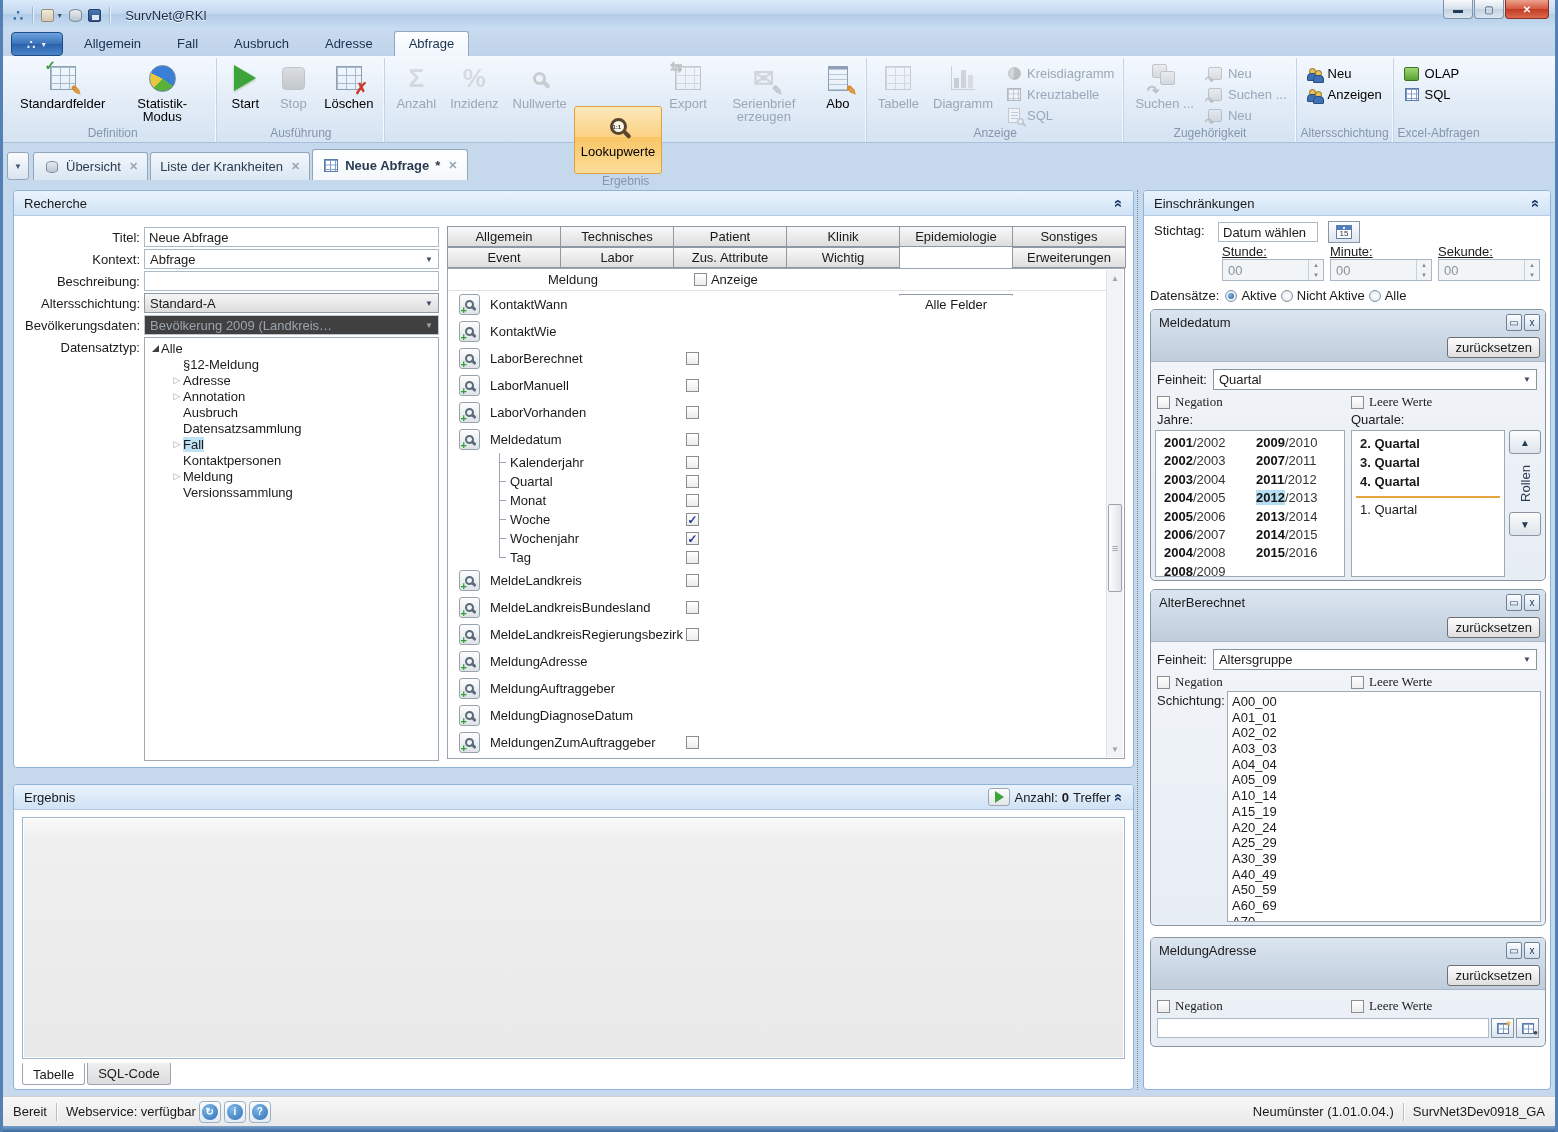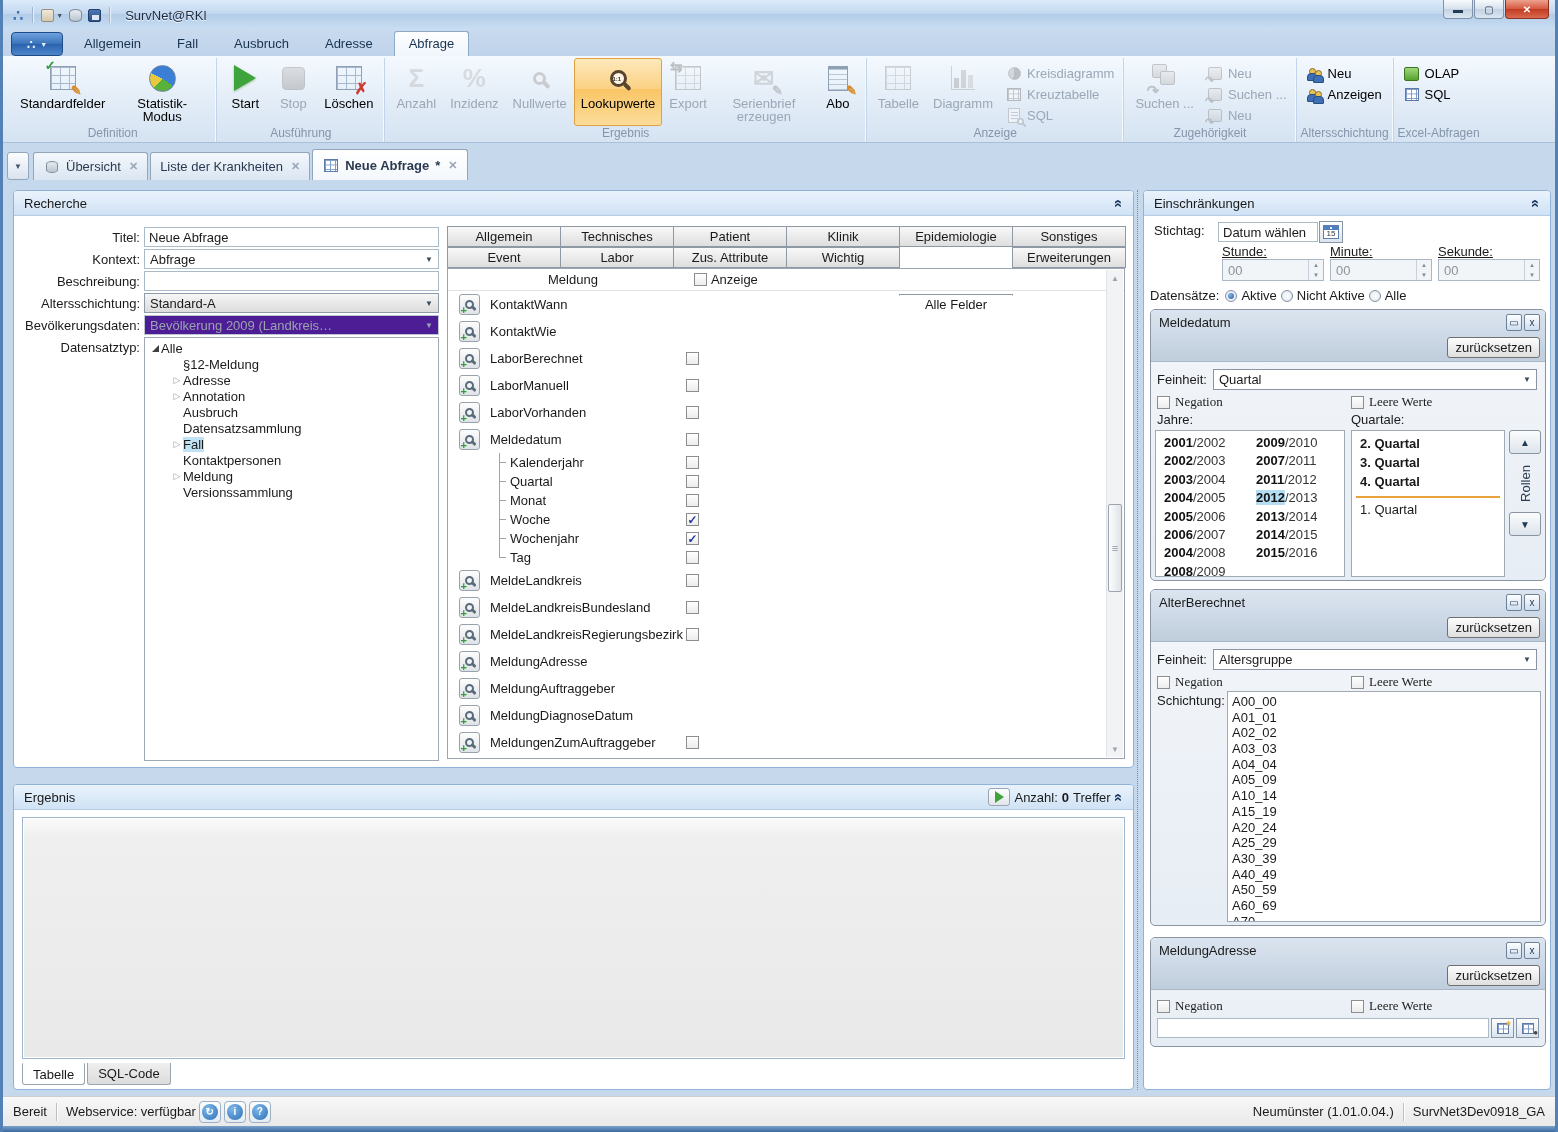--- a/index.html
+++ b/index.html
@@ -118,21 +118,21 @@
   .chev { display:inline-block; transform:rotate(90deg); color:#16325c; font-weight:bold; font-size:15px; line-height:1; }
   .phead .chev { margin-left:auto; }
 
   .recherche { left:10px; top:190px; width:1121px; height:578px; }
   .flabel { position:absolute; left:0; width:126px; text-align:right; line-height:21px; }
   .fctrl { position:absolute; left:130px; width:295px; height:20px; }
   .textbox { border:1px solid #a9bac9; background:#fff; width:100%; height:20px; font:13px "Liberation Sans",sans-serif; padding:0 4px; color:#1a1a1a; }
   .ddl { border:1px solid #a9bac9; background:#fff; height:20px; display:flex; align-items:center; padding:0 5px; }
   .ddl .arr { margin-left:auto; font-size:8px; color:#3c4a5c; }
   .ddl.btn { background:linear-gradient(#f6f6f6,#dcdcdc); border-color:#8f9ba8; }
-  .ddl.dis { background:#4c1d95; color:#9ba4ad; border-color:#bcc6d0; }
+  .ddl.dis { background:#404040; color:#9ba4ad; border-color:#bcc6d0; }
   .treebox { position:absolute; left:130px; top:146px; width:295px; bottom:6px; border:1px solid #a0aab4; background:#fff; padding-top:2px; overflow:hidden; }
   .titem { height:16px; display:flex; align-items:center; }
   .texp { width:12px; flex:none; display:flex; justify-content:center; }
   .exp-open { width:0; height:0; border-bottom:7px solid #404040; border-left:7px solid transparent; }
   .exp-closed { color:#9aa0a6; font-size:9px; }
   .tlabel.sel { background:#bfe3f5; }
 
   .fieldblock { position:absolute; left:433px; top:35px; right:8px; bottom:8px; }
   .ftabrow { display:flex; height:21px; }
   .ftab { flex:1; border:1px solid #8e99a5; background:linear-gradient(#f8f8f8,#dedede); text-align:center; line-height:19px; margin-right:-1px; position:relative; }
@@ -162,21 +162,21 @@
 
   .vsplit { position:absolute; left:1134px; top:190px; height:900px; border-left:1px dotted #7a8a9a; }
 
   
   .einsch { left:1140px; top:190px; width:408px; height:900px; }
   .row-abs { position:absolute; display:flex; align-items:center; }
   .ul { text-decoration:underline; }
   .spinbox { width:102px; height:22px; border:1px solid #abb7c2; background:#f2f5f8; display:flex; align-items:center; color:#8b9299; padding-left:5px; }
   .spincol { margin-left:auto; width:15px; height:100%; border-left:1px solid #c8d1da; display:flex; flex-direction:column; }
   .spincol span { flex:1; font-size:6px; color:#7d8a96; display:flex; align-items:center; justify-content:center; }
-  .calbtn { width:24px; height:22px; border:1px solid #8496a8; background:linear-gradient(#fdfdfd,#dde4ec); display:flex; align-items:center; justify-content:center; margin-left:1px; }
+  .calbtn { width:32px; height:22px; border:1px solid #8496a8; background:linear-gradient(#fdfdfd,#dde4ec); display:flex; align-items:center; justify-content:center; margin-left:10px; }
   .calico { width:16px; height:14px; border:1px solid #5c80ac; background:#fff; position:relative; font-size:8px; display:flex; align-items:flex-end; justify-content:center; line-height:1; color:#333; }
   .calico::before { content:""; position:absolute; left:0; right:0; top:0; height:4px; background:#4f7fc1; }
   .calico::after { content:""; position:absolute; top:1px; width:2px; height:2px; background:#e8f2fc; }
   .radio { width:12px; height:12px; border-radius:50%; border:1px solid #7f93a6; background:radial-gradient(#fff,#dce3ea); position:relative; flex:none; }
   .radio.sel::after { content:""; position:absolute; inset:2px; border-radius:50%; background:radial-gradient(circle at 35% 35%, #7fb4e8, #2a5e9e); }
 
   .section { position:absolute; left:6px; width:396px; border:1px solid #8a95a1; border-radius:5px;
     background:linear-gradient(#f3f6fa,#e7edf4); overflow:hidden; }
   .sec-head { height:52px; background:linear-gradient(#dbe5f0,#bfcddc); border-bottom:1px solid #aab8c6; position:relative; }
   .sec-title { position:absolute; left:8px; top:5px; }
@@ -324,21 +324,21 @@
               <b class="glyph">%</b>
             </span>
             <span class="rb-label">Inzidenz</span>
           </button>
           <button class="rb-large rbtn disabled" style="background: transparent; border: 1px solid transparent; font: inherit; cursor: default;">
             <span class="ic">
               <i class="mag"></i>
             </span>
             <span class="rb-label">Nullwerte</span>
           </button>
-          <button class="rb-large rbtn hl" style="font: inherit; cursor: default;">
+          <button class="rb-large rbtn hl" style="font: inherit; cursor: default; margin-top: 48px;">
             <span class="ic">
               <i class="mag dark">
                 <u>1:1</u>
               </i>
             </span>
             <span class="rb-label">Lookupwerte</span>
           </button>
           <button class="rb-large rbtn disabled" style="background: transparent; border: 1px solid transparent; font: inherit; cursor: default;">
             <span class="ic">
               <i class="g26" style="border-color:#6d9c5d"></i>

